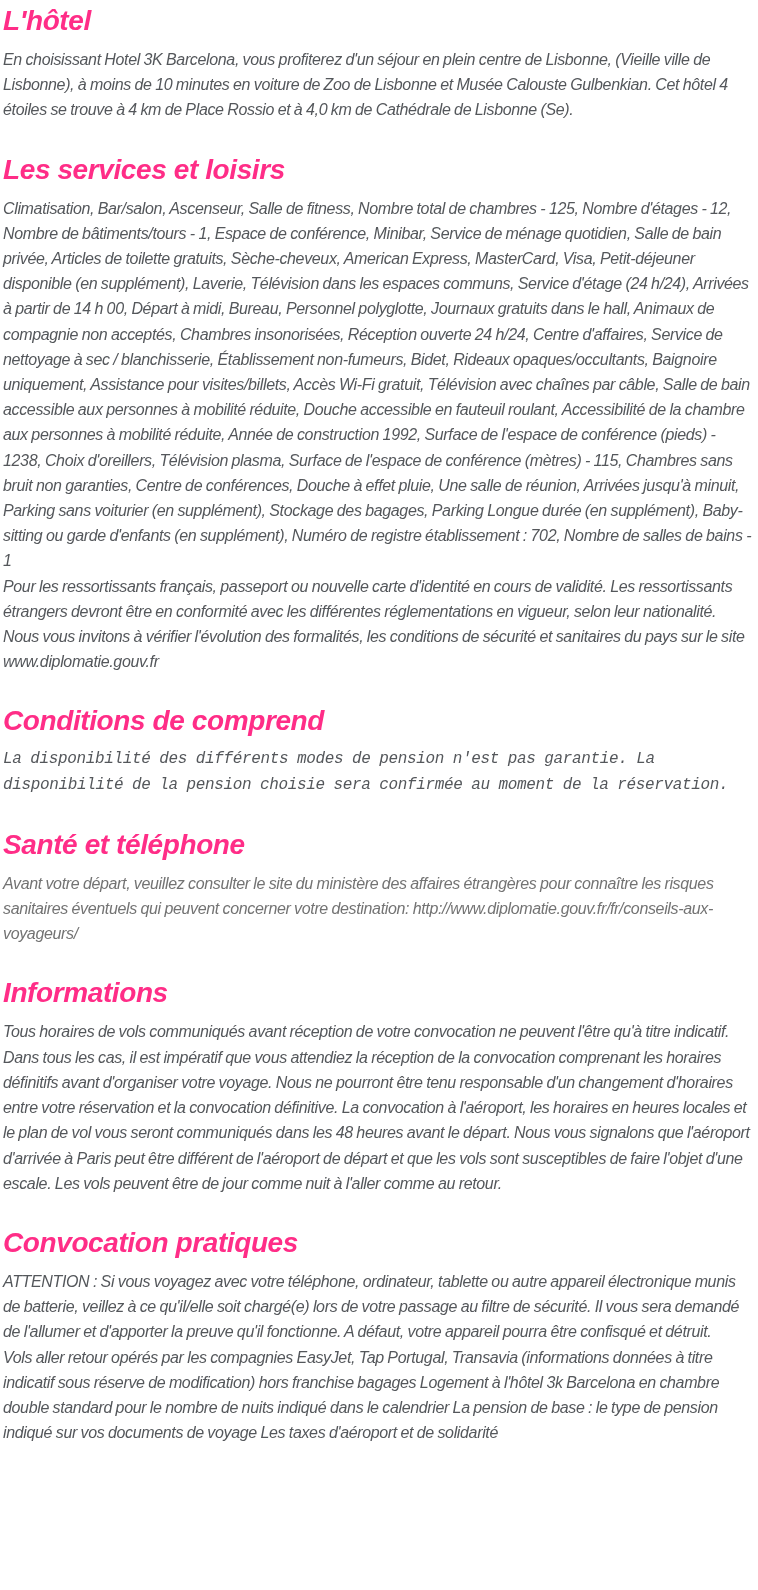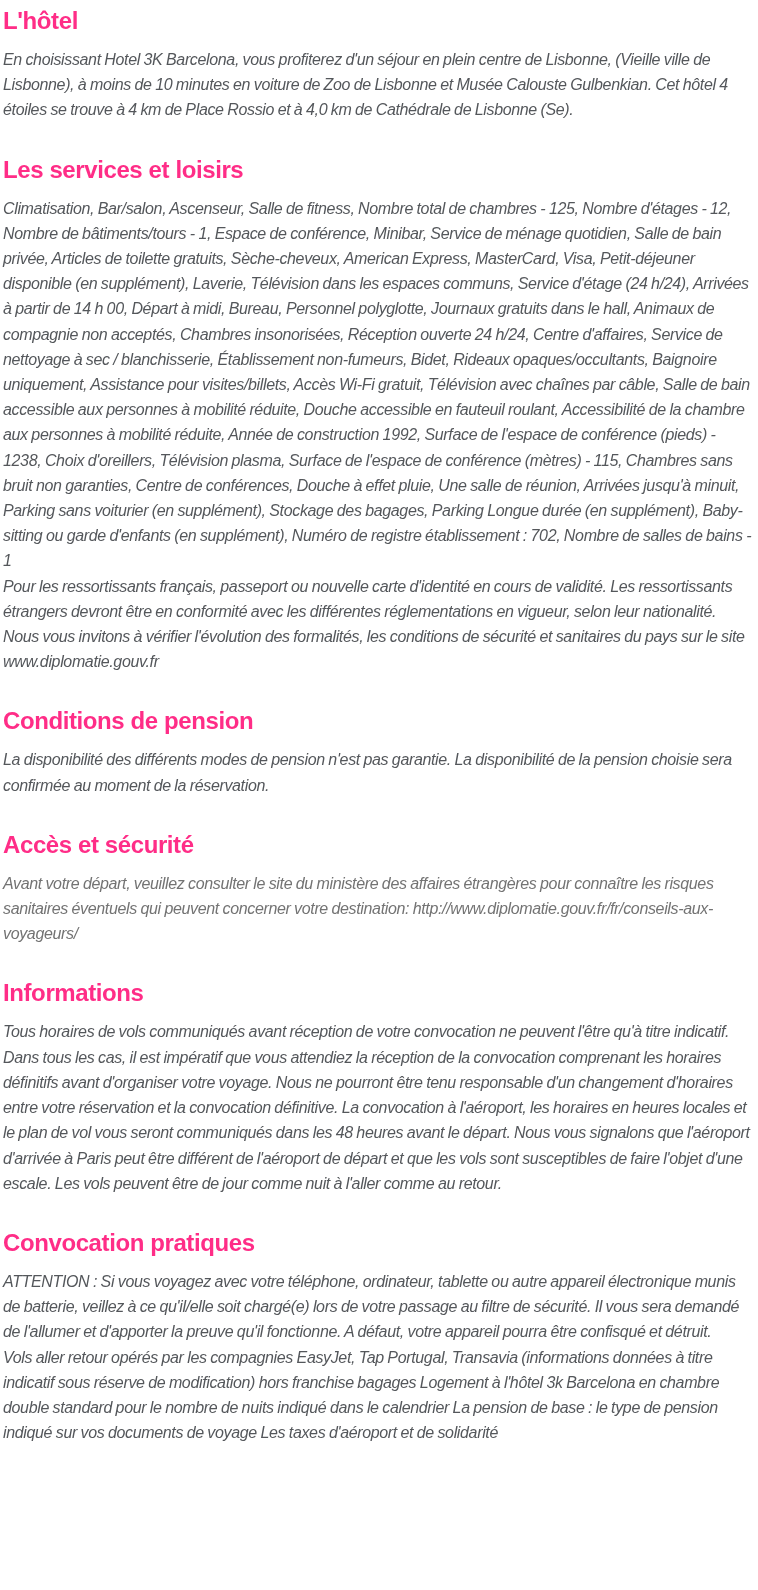--- a/index.html
+++ b/index.html
@@ -9,22 +9,23 @@
   body {
     width: 758px;
     font-family: "Liberation Sans", "DejaVu Sans", sans-serif;
   }
   .page {
     width: 758px;
     padding: 4px 6px 10px 3px;
   }
   .doc-section .section-title {
     font-family: "Liberation Sans", "DejaVu Sans", sans-serif;
+    font-style: italic;
     font-weight: 700;
-    font-size: 24px;
+    font-size: 28px;
     line-height: 30px;
     letter-spacing: -0.4px;
     margin: 32px 0 11px 0;
   }
   .doc-section:first-child .section-title {
     margin-top: 2px;
   }
   .doc-section .section-body {
     font-style: italic;
     font-weight: 400;
@@ -47,26 +48,26 @@
   <section class="doc-section">
     <h2 class="section-title" style="color: rgb(255, 45, 135);">Les services et loisirs</h2>
     <p class="section-body" style="color: rgb(84, 87, 91);">Climatisation, Bar/salon, Ascenseur, Salle de fitness, Nombre total de chambres - 125, Nombre d'étages - 12, Nombre de bâtiments/tours - 1, Espace de conférence, Minibar, Service de ménage quotidien, Salle de bain privée, Articles de toilette gratuits, Sèche-cheveux, American Express, MasterCard, Visa, Petit-déjeuner disponible (en supplément), Laverie, Télévision dans les espaces communs, Service d'étage (24 h/24), Arrivées à partir de 14 h 00, Départ à midi, Bureau, Personnel polyglotte, Journaux gratuits dans le hall, Animaux de compagnie non acceptés, Chambres insonorisées, Réception ouverte 24 h/24, Centre d'affaires, Service de nettoyage à sec / blanchisserie, Établissement non-fumeurs, Bidet, Rideaux opaques/occultants, Baignoire uniquement, Assistance pour visites/billets, Accès Wi-Fi gratuit, Télévision avec chaînes par câble, Salle de bain accessible aux personnes à mobilité réduite, Douche accessible en fauteuil roulant, Accessibilité de la chambre aux personnes à mobilité réduite, Année de construction 1992, Surface de l'espace de conférence (pieds) - 1238, Choix d'oreillers, Télévision plasma, Surface de l'espace de conférence (mètres) - 115, Chambres sans bruit non garanties, Centre de conférences, Douche à effet pluie, Une salle de réunion, Arrivées jusqu'à minuit, Parking sans voiturier (en supplément), Stockage des bagages, Parking Longue durée (en supplément), Baby-sitting ou garde d'enfants (en supplément), Numéro de registre établissement : 702, Nombre de salles de bains - 1</p>
   </section>
 
   <section class="doc-section">
     <p class="section-body" style="color: rgb(84, 87, 91);">Pour les ressortissants français, passeport ou nouvelle carte d'identité en cours de validité. Les ressortissants étrangers devront être en conformité avec les différentes réglementations en vigueur, selon leur nationalité. Nous vous invitons à vérifier l'évolution des formalités, les conditions de sécurité et sanitaires du pays sur le site www.diplomatie.gouv.fr</p>
   </section>
 
   <section class="doc-section">
-    <h2 class="section-title" style="color: rgb(255, 45, 135);">Conditions de pension</h2>
-    <p class="section-body" style="color: rgb(84, 87, 91);">La disponibilité des différents modes de pension n'est pas garantie. La disponibilité de la pension choisie sera confirmée au moment de la réservation.</p>
+    <h2 class="section-title" style="color: rgb(255, 45, 135);">Conditions de comprend</h2>
+    <p class="section-body" style="color: rgb(84, 87, 91); font-family: Liberation Mono, monospace;">La disponibilité des différents modes de pension n'est pas garantie. La disponibilité de la pension choisie sera confirmée au moment de la réservation.</p>
   </section>
 
   <section class="doc-section">
-    <h2 class="section-title" style="color: rgb(255, 45, 135);">Accès et sécurité</h2>
+    <h2 class="section-title" style="color: rgb(255, 45, 135);">Santé et téléphone</h2>
     <p class="section-body" style="color: #737373;">Avant votre départ, veuillez consulter le site du ministère des affaires étrangères pour connaître les risques sanitaires éventuels qui peuvent concerner votre destination: http://www.diplomatie.gouv.fr/fr/conseils-aux-voyageurs/</p>
   </section>
 
   <section class="doc-section">
     <h2 class="section-title" style="color: rgb(255, 45, 135);">Informations</h2>
     <p class="section-body" style="color: rgb(84, 87, 91);">Tous horaires de vols communiqués avant réception de votre convocation ne peuvent l'être qu'à titre indicatif. Dans tous les cas, il est impératif que vous attendiez la réception de la convocation comprenant les horaires définitifs avant d'organiser votre voyage. Nous ne pourront être tenu responsable d'un changement d'horaires entre votre réservation et la convocation définitive. La convocation à l'aéroport, les horaires en heures locales et le plan de vol vous seront communiqués dans les 48 heures avant le départ. Nous vous signalons que l'aéroport d'arrivée à Paris peut être différent de l'aéroport de départ et que les vols sont susceptibles de faire l'objet d'une escale. Les vols peuvent être de jour comme nuit à l'aller comme au retour.</p>
   </section>
 
   <section class="doc-section">
     <h2 class="section-title" style="color: rgb(255, 45, 135);">Convocation pratiques</h2>

